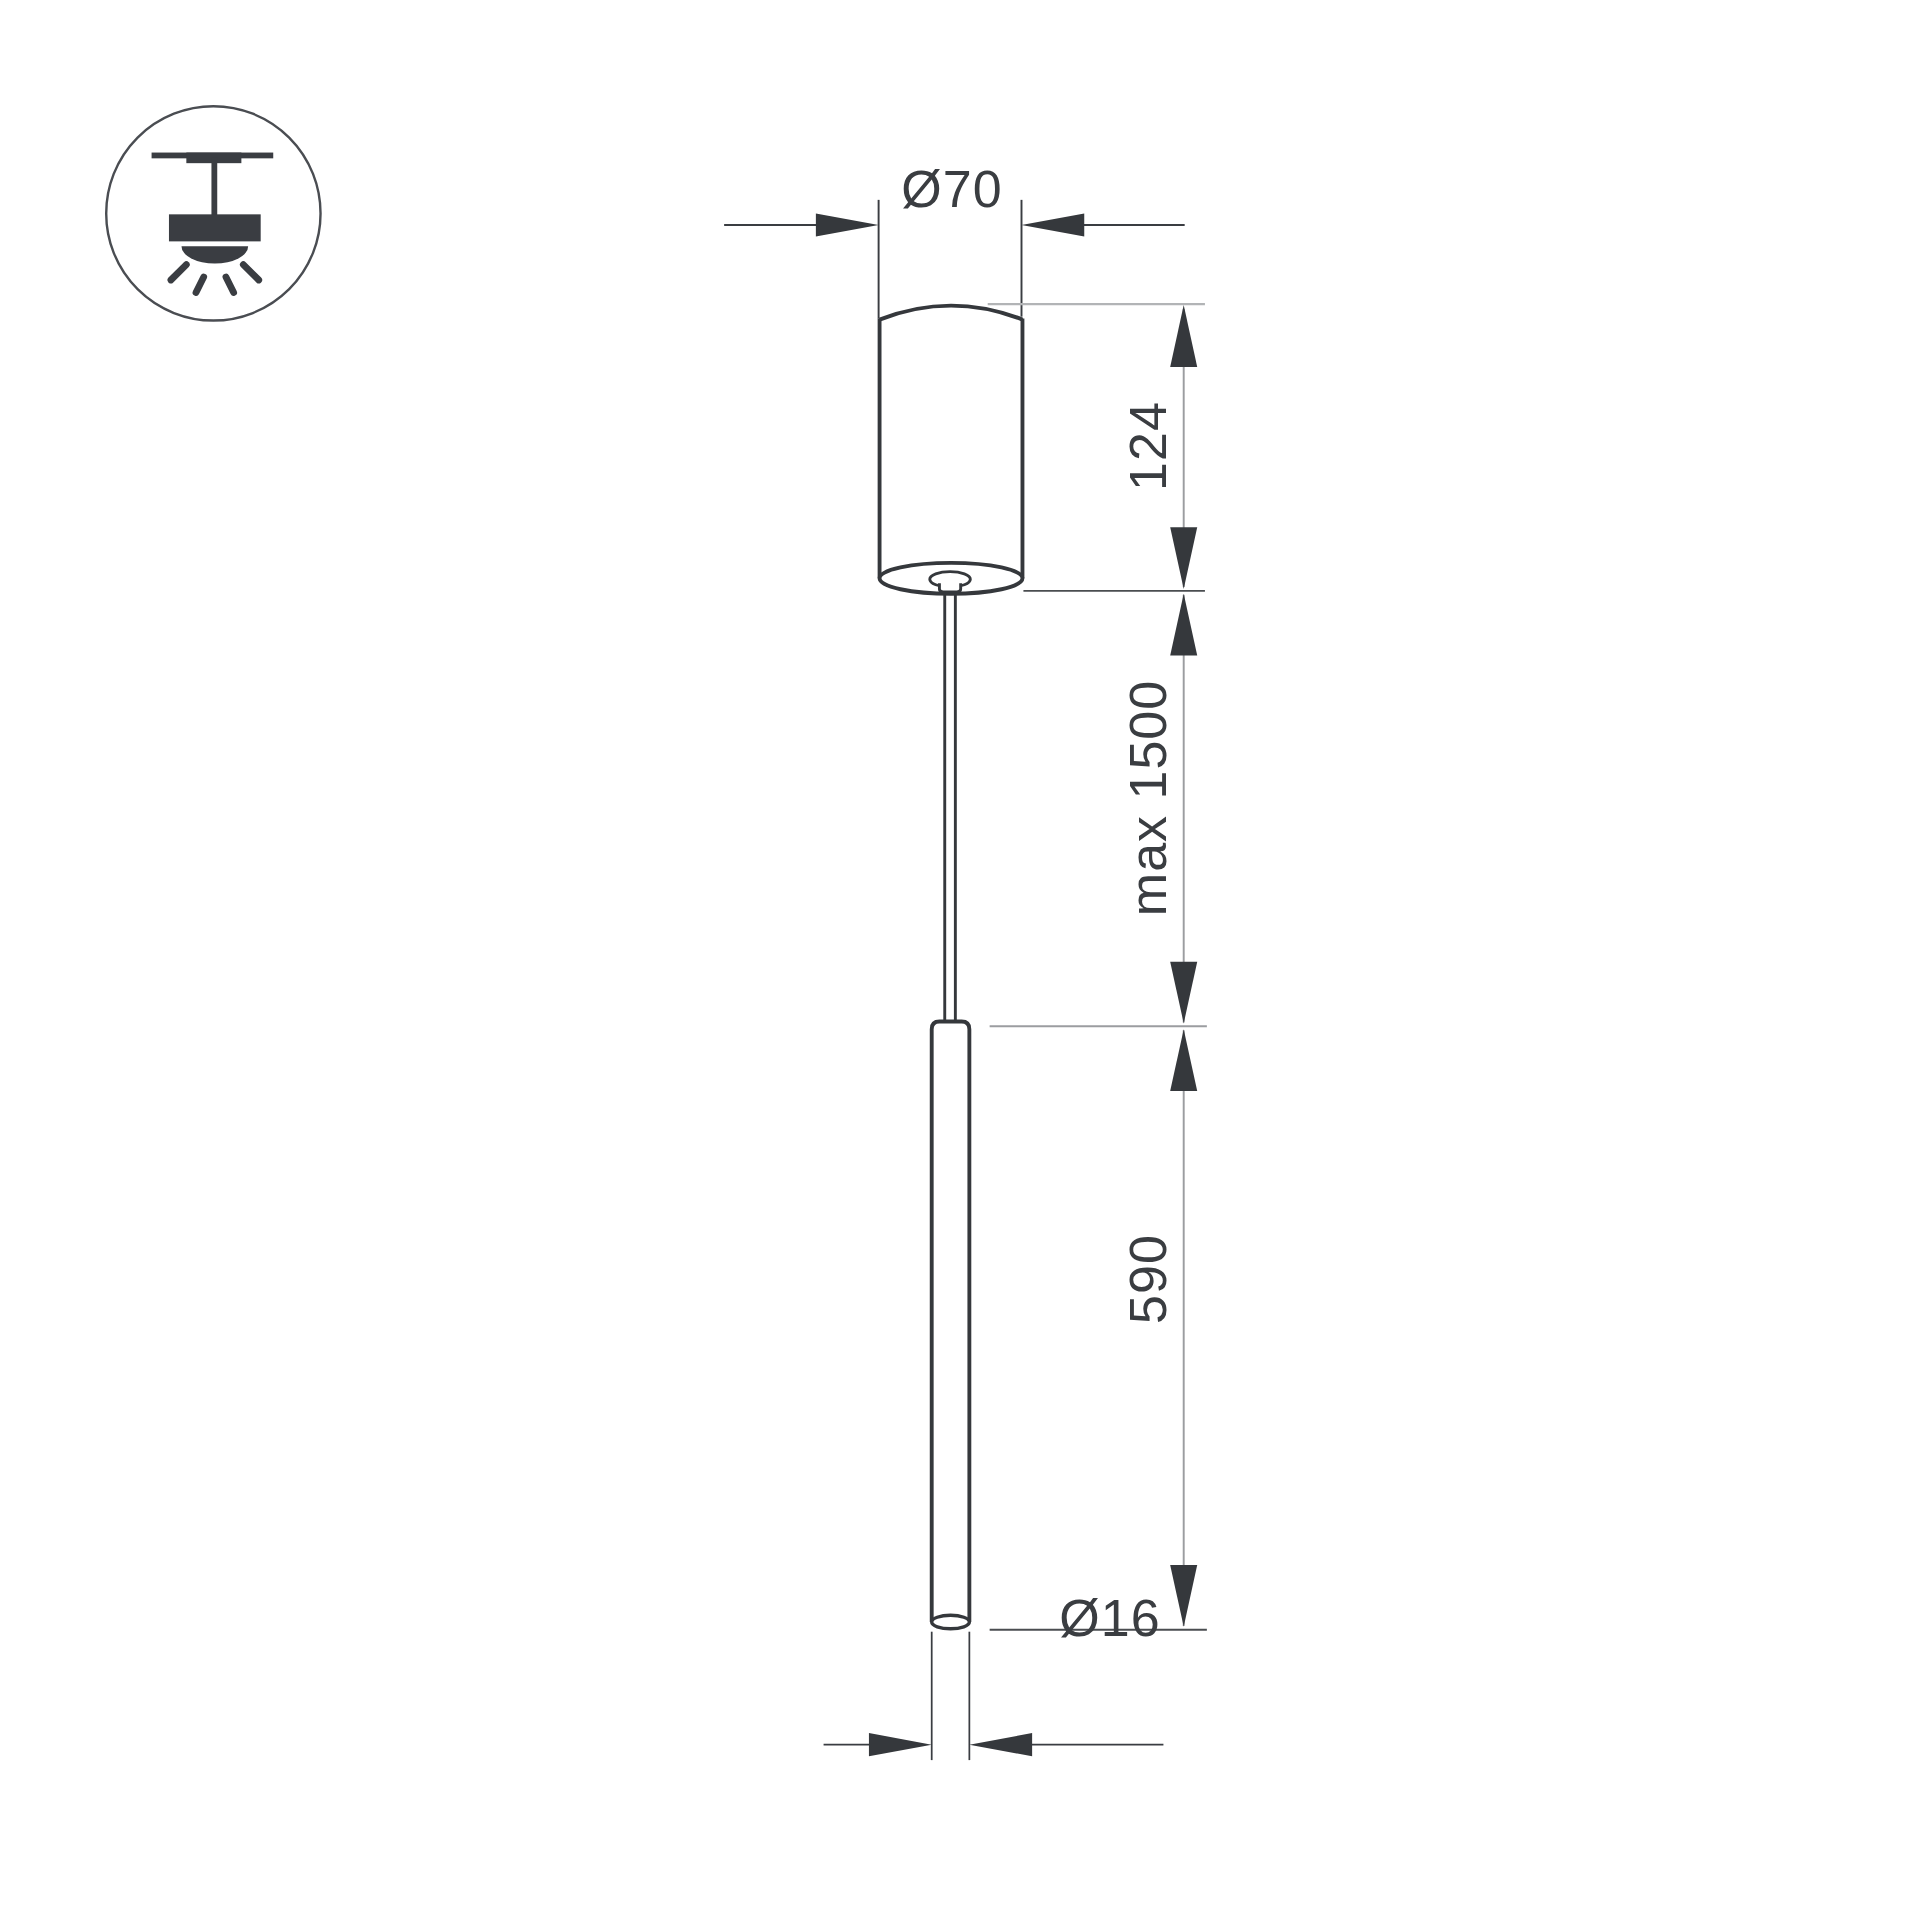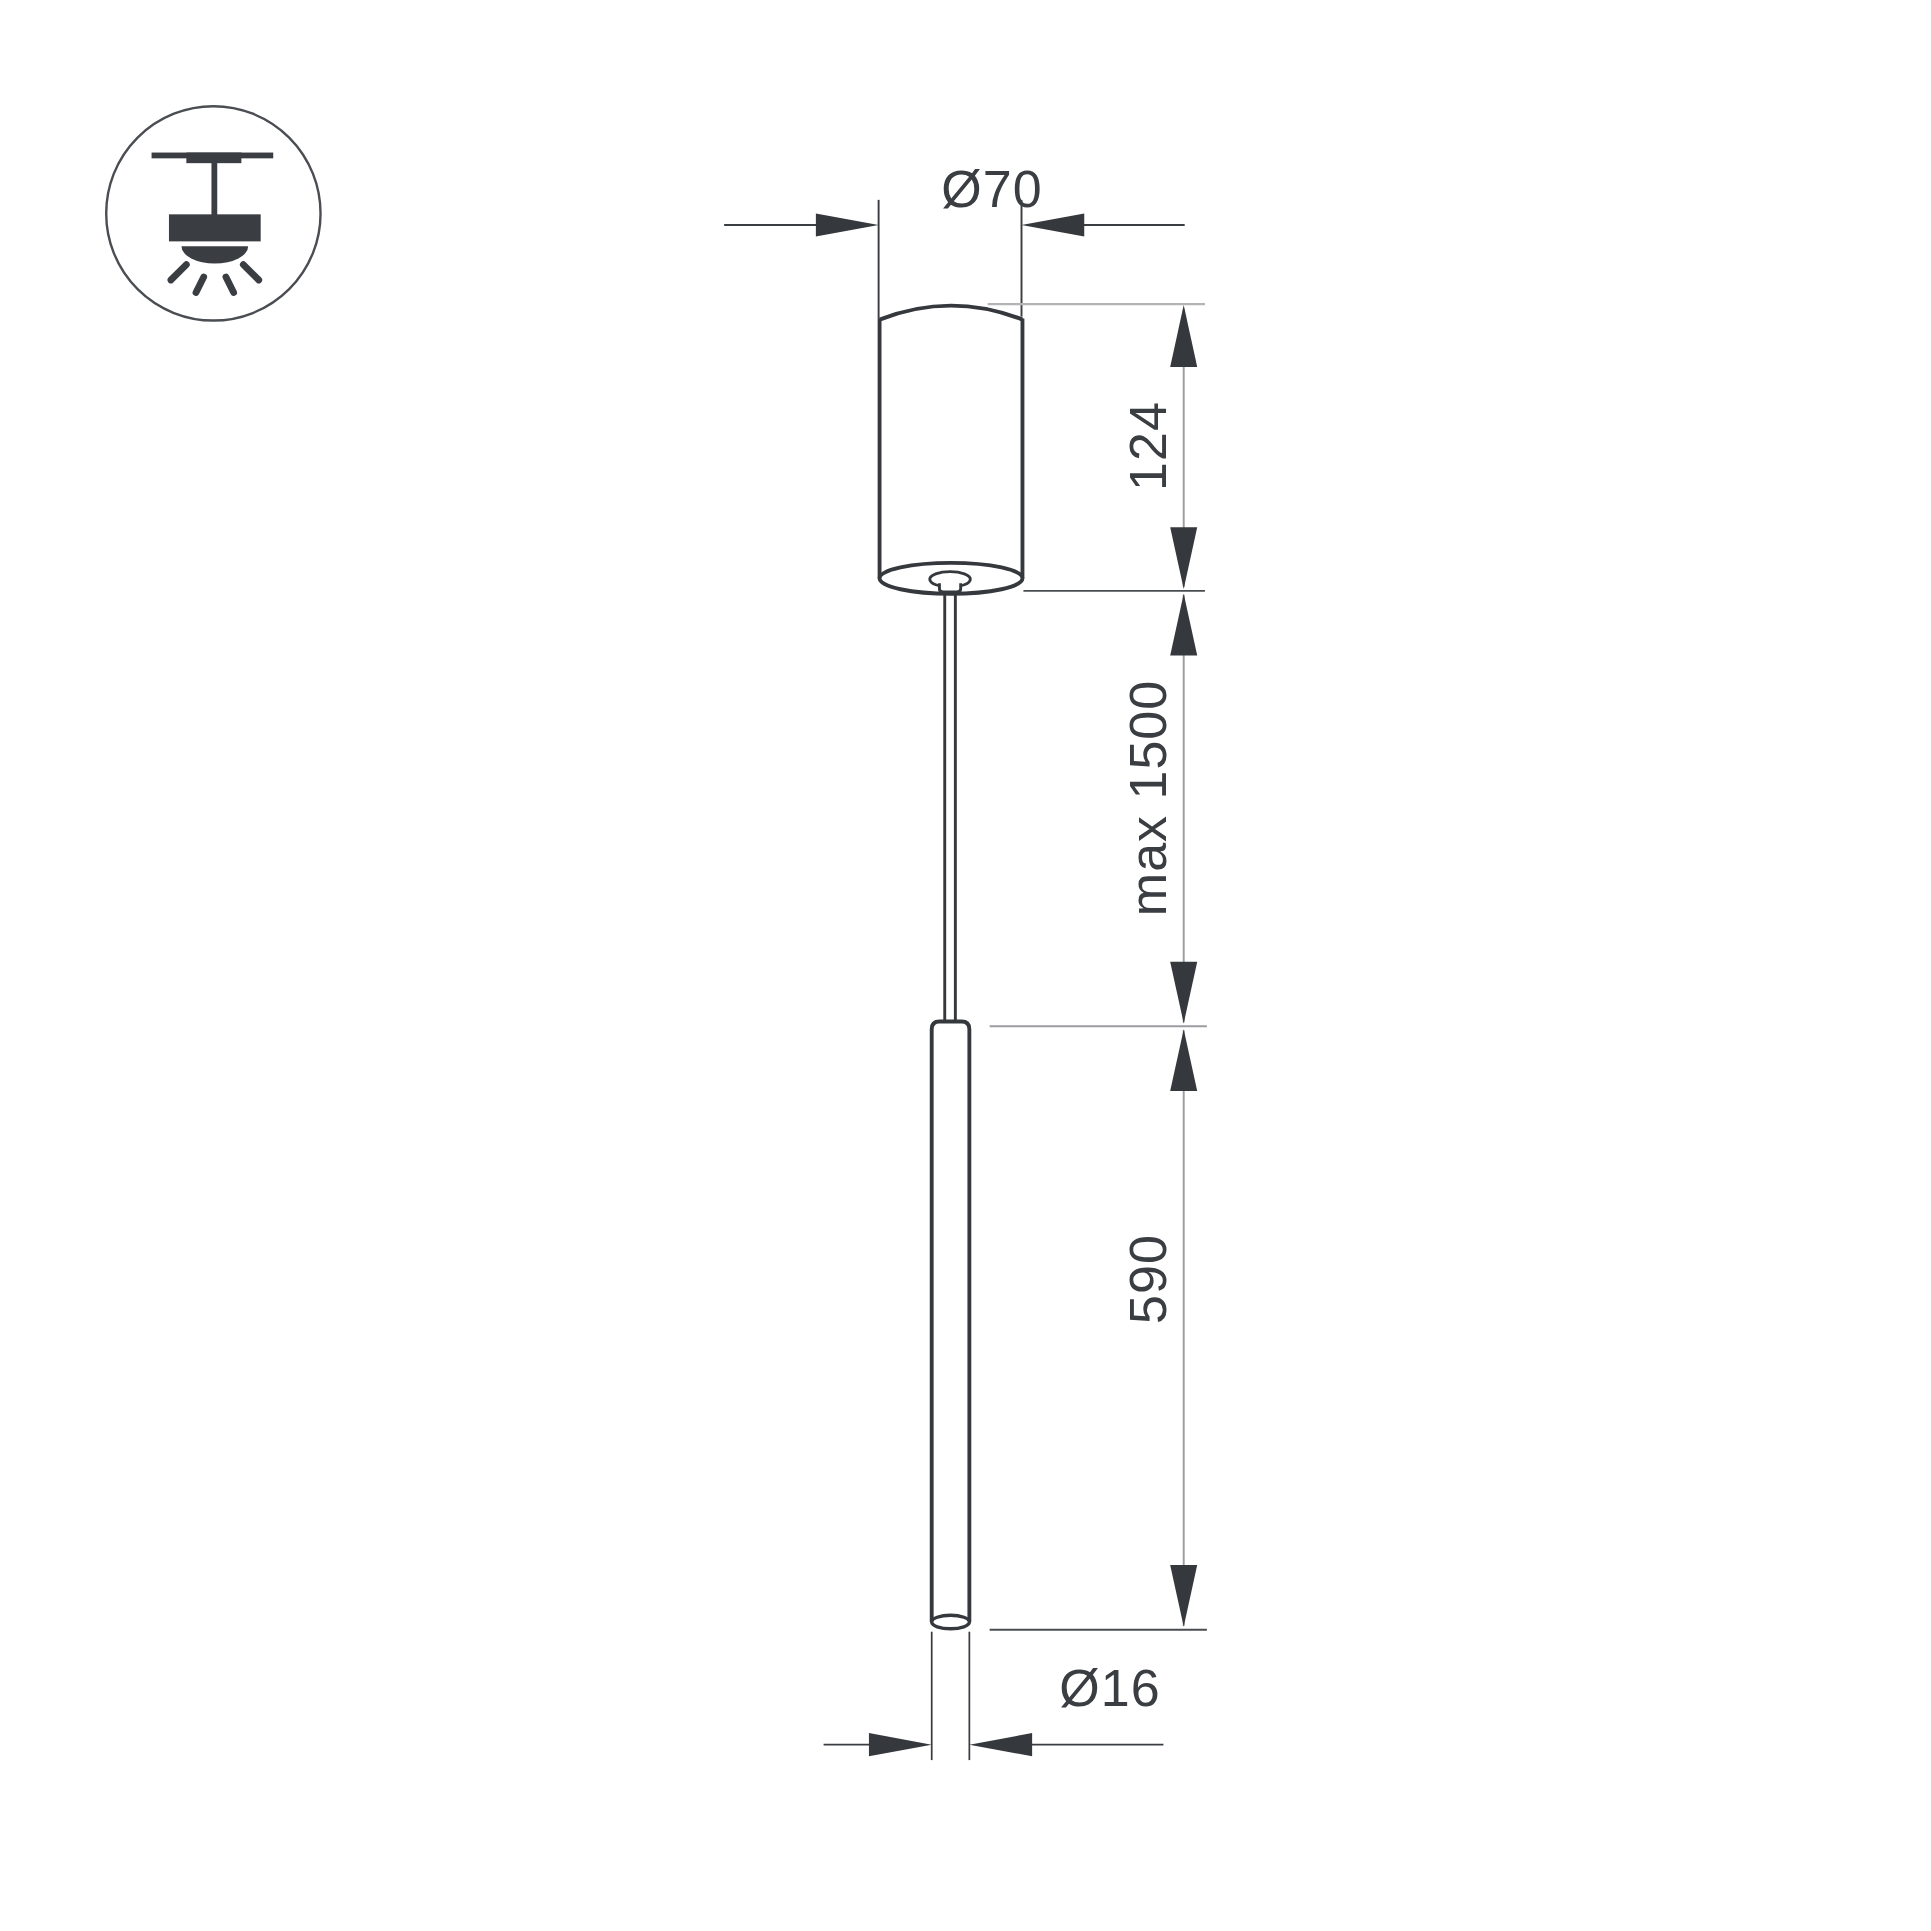--- a/index.html
+++ b/index.html
@@ -114,23 +114,23 @@
         <line x1="853" y1="1807" x2="902" y2="1807"></line>
         <line x1="1067" y1="1807" x2="1205" y2="1807"></line>
       </g>
       <g fill="#35383c" stroke="none">
         <polygon points="965,1807 900,1795 900,1819"></polygon>
         <polygon points="1004,1807 1069,1795 1069,1819"></polygon>
       </g>
     </g>
   </svg>
 
-  <div class="dim-label" style="left:952px; top:189px;margin-left:40px;">Ø70</div>
+  <div class="dim-label" style="left:952px; top:189px;">Ø70</div>
 
   <div class="dim-label vertical" style="left:1148px; top:446px;">124</div>
 
   <div class="dim-label vertical" style="left:1148px; top:798px;">max 1500</div>
 
   <div class="dim-label vertical" style="left:1148px; top:1279px;">590</div>
 
-  <div class="dim-label" style="left:1110px; top:1688px;">Ø16</div>
+  <div class="dim-label" style="left:1110px; top:1618px;">Ø16</div>
 </div>
 
 
 </body></html>

